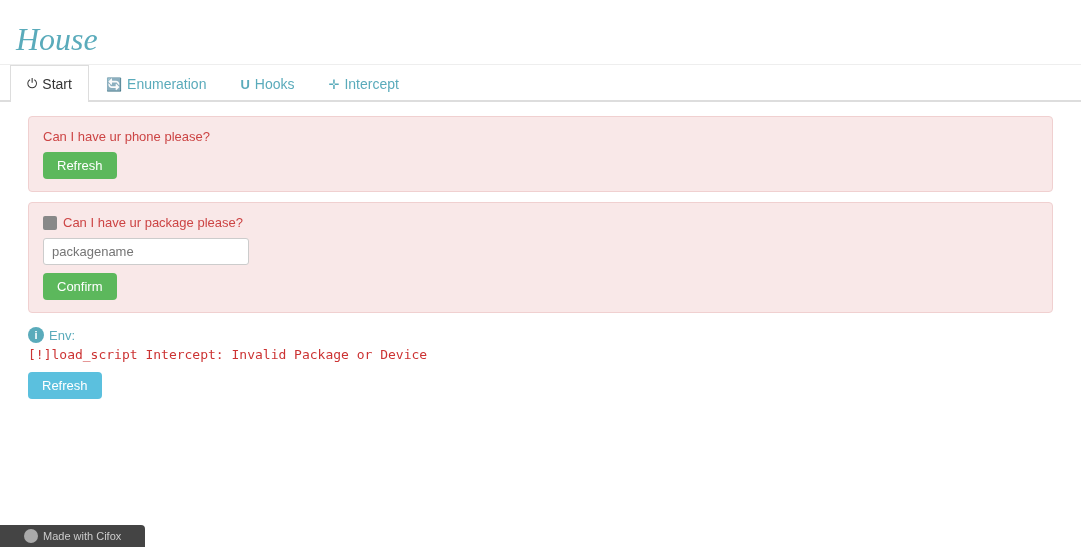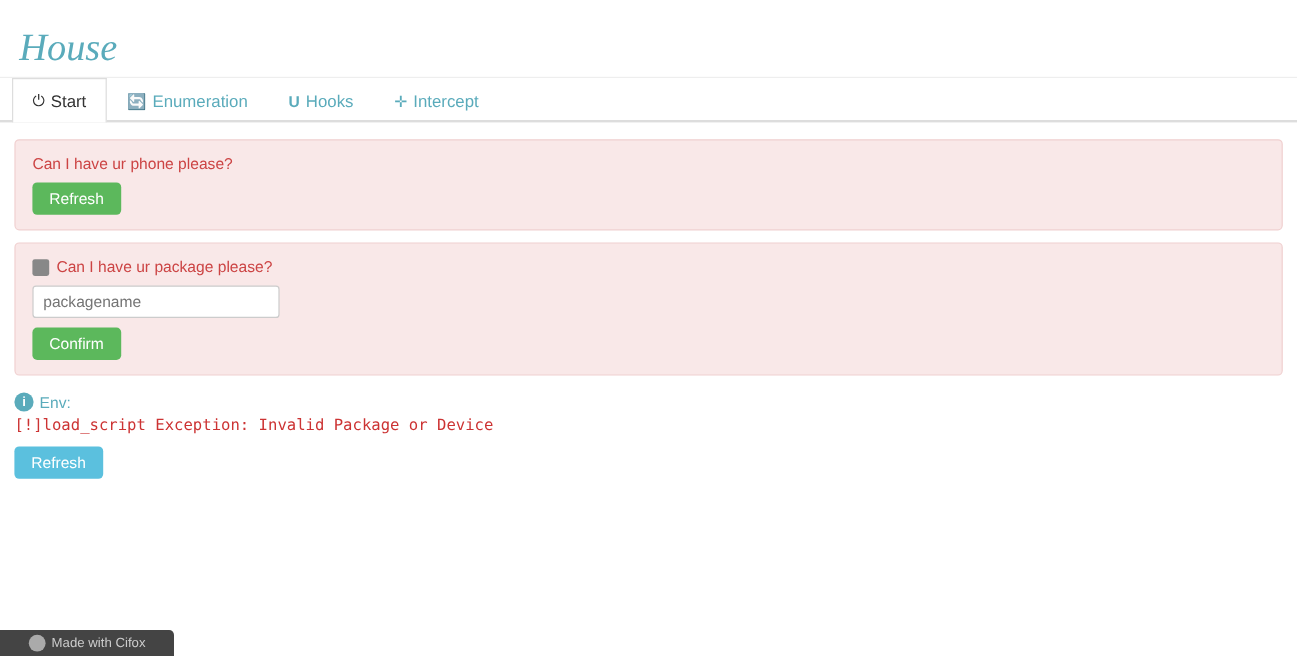--- a/index.html
+++ b/index.html
@@ -46,21 +46,21 @@
       border-color: #ddd;
       border-bottom-color: #fff;
       color: #333;
     }
 
     .tab-icon {
       font-size: 13px;
     }
 
     .main-content {
-      padding: 14px 12px;
+      padding: 14px 28px;
     }
 
     .card {
       background: #f9e8e8;
       border: 1px solid #f0d0d0;
       border-radius: 4px;
       padding: 12px 14px;
       margin-bottom: 10px;
     }
 
@@ -212,21 +212,21 @@
     </div>
     <input class="text-input" type="text" placeholder="packagename" style="">
     <button class="btn-green">Confirm</button>
   </div>
 
   <div class="env-section">
     <div class="env-label">
       <span class="env-info-icon">i</span>
       <span>Env:</span>
     </div>
-    <div class="error-text">[!]load_script Exception: Invalid Package or Device</div>
+    <div class="error-text">[!]load_script Intercept: Invalid Package or Device</div>
     <button class="btn-teal">Refresh</button>
   </div>
 
 </div>
 
 <div class="footer">
   <span class="footer-icon"></span>
   <span>Made with Cifox</span>
 </div>
 

